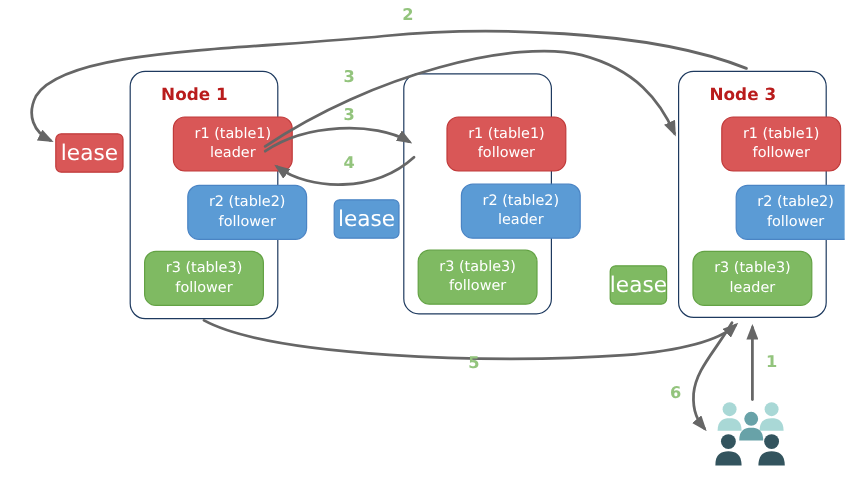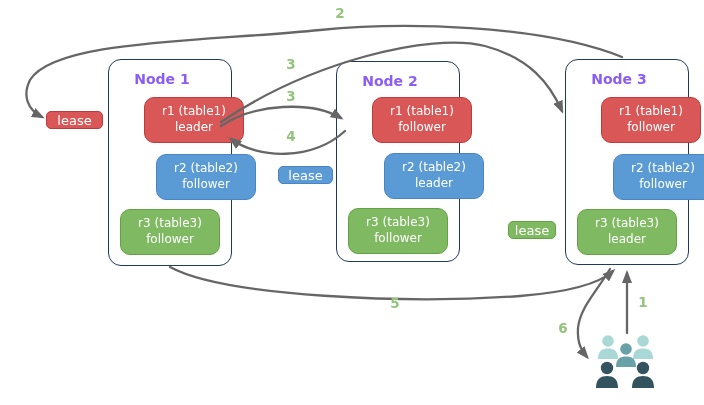--- a/index.html
+++ b/index.html
@@ -17,44 +17,44 @@
     border: 1.6px solid #1e3a5f;
     border-radius: 13px;
     z-index: 2;
   }
   .node-title {
     position: absolute;
     top: 11px; left: 0; right: 16px;
     text-align: center;
     font-weight: bold;
     font-size: 14px;
-    color: #8b5cf6;
+    color: #b91c1c;
   }
   .replica {
     position: absolute;
     left: 11px; width: 100px; height: 46px;
     border-radius: 10px;
     display: flex; flex-direction: column;
     align-items: center; justify-content: center;
     color: #ffffff;
     font-size: 12px; line-height: 1.3;
     text-align: center;
   }
   .replica.red   { background: #d95757; border: 1.6px solid #c03a3a; }
   .replica.blue  { background: #5b9bd5; border: 1.6px solid #4a84c4; }
   .replica.green { background: #7fba62; border: 1.6px solid #63a244; }
   .r1 { top: 37px; margin-left: 24px; }
   .r2 { top: 94px; margin-left: 36px; }
   .r3 { top: 149px; }
   .lease {
     position: absolute;
-    height: 18px;
+    height: 33px;
     border-radius: 5px;
     color: #ffffff;
-    font-size: 13px;
+    font-size: 18px;
     display: flex; align-items: center; justify-content: center;
     z-index: 6;
   }
   .lease.red   { background: #d95757; border: 1.5px solid #c03a3a; }
   .lease.blue  { background: #5b9bd5; border: 1.5px solid #4a84c4; }
   .lease.green { background: #7fba62; border: 1.5px solid #63a244; }
   .step-label {
     position: absolute;
     width: 18px;
     text-align: center;
@@ -91,21 +91,20 @@
       <span>r2 (table2)</span>
       <span>follower</span>
     </div>
     <div class="replica green r3">
       <span>r3 (table3)</span>
       <span>follower</span>
     </div>
   </div>
 
   <div class="node" style="left:336px; top:61px; width:124px; height:201px;">
-    <div class="node-title">Node 2</div>
     <div class="replica red r1" style="top:35px;">
       <span>r1 (table1)</span>
       <span>follower</span>
     </div>
     <div class="replica blue r2" style="top:91px;">
       <span>r2 (table2)</span>
       <span>leader</span>
     </div>
     <div class="replica green r3" style="top:146px;">
       <span>r3 (table3)</span>

